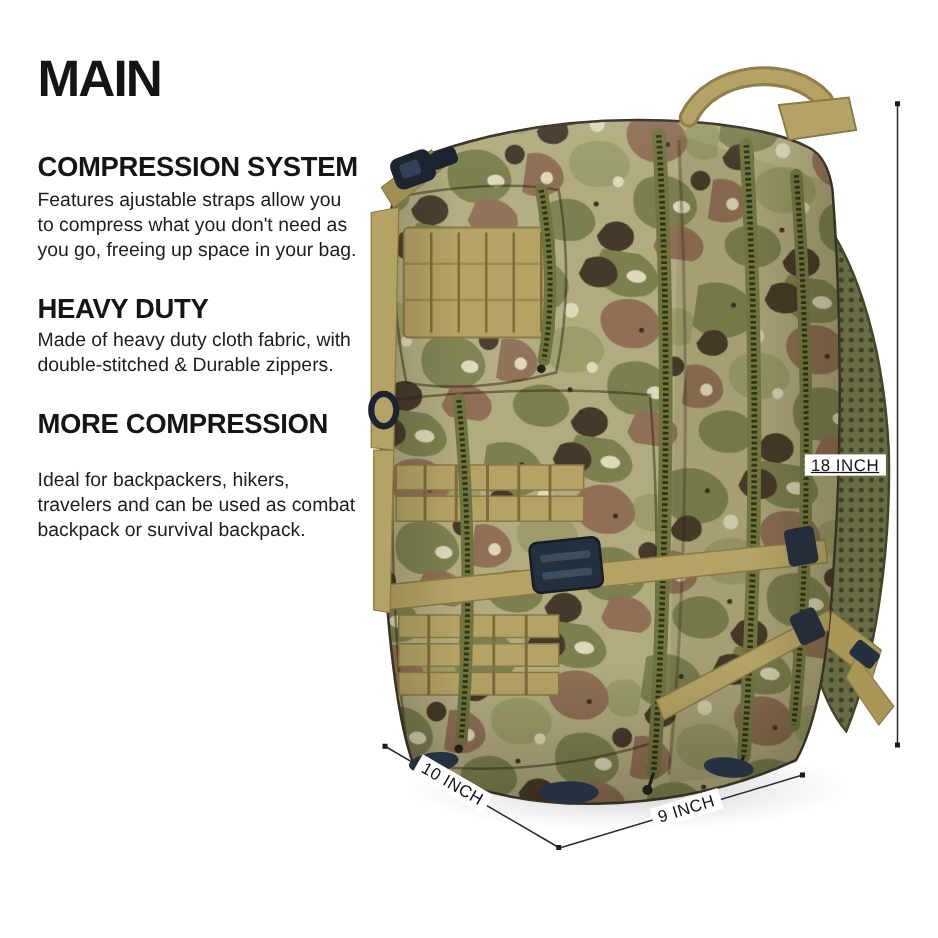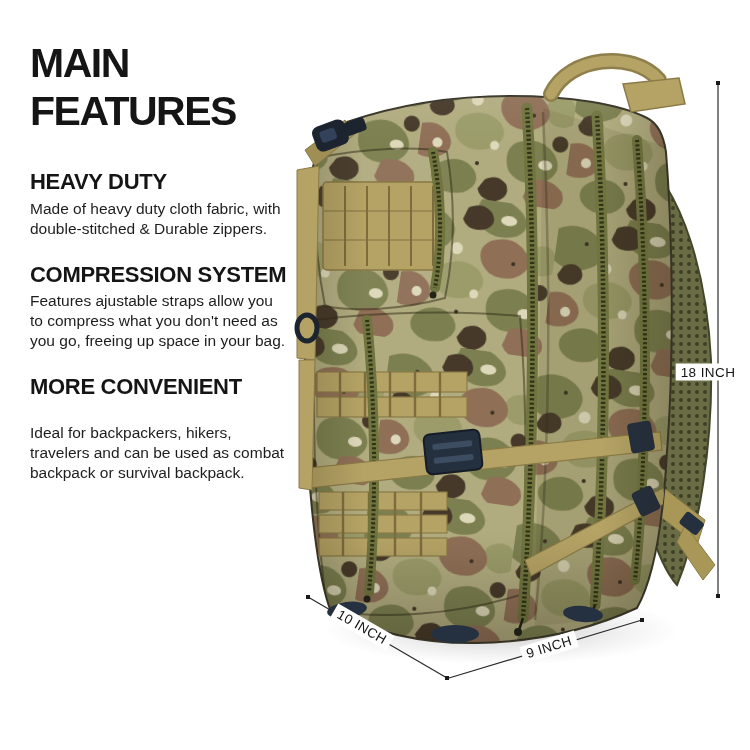--- a/index.html
+++ b/index.html
@@ -17,47 +17,46 @@
   
   .floor-shadow{position:absolute;left:293px;top:590px;width:436px;height:96px;z-index:1;
     background:radial-gradient(ellipse 52% 46% at 48% 42%, rgba(95,95,95,0.30), rgba(150,150,150,0.12) 55%, rgba(255,255,255,0) 78%);}
   .bag-wrap{position:absolute;left:285px;top:20px;width:440px;height:640px;z-index:2;}
   .bag-wrap svg{display:block;width:440px;height:640px;}
 
   
   .dims-overlay{position:absolute;left:0;top:0;width:750px;height:750px;z-index:5;pointer-events:none;}
   .dim-label{position:absolute;background:#ffffff;color:#141414;font-size:13.5px;font-weight:400;
     letter-spacing:0.4px;padding:1px 5px;white-space:nowrap;z-index:6;}
-  .dim-label.h{left:708px;top:372px;transform:translate(-50%,-50%);}
+  .dim-label.h{left:676px;top:372px;transform:translate(-50%,-50%);text-decoration:underline;}
   .dim-label.d{left:362px;top:627px;transform:translate(-50%,-50%) rotate(30deg);}
   .dim-label.w{left:549px;top:647px;transform:translate(-50%,-50%) rotate(-17deg);}
 </style>
 </head>
 <body>
 
 <div class="canvas">
 
   <div class="copy">
     <h1 class="page-title">
       <span>MAIN</span>
-      <span>FEATURES</span>
     </h1>
+
+    <div class="feature">
+      <h2>COMPRESSION SYSTEM</h2>
+      <p>Features ajustable straps allow you to compress what you don't need as you go, freeing up space in your bag.</p>
+    </div>
 
     <div class="feature">
       <h2>HEAVY DUTY</h2>
       <p>Made of heavy duty cloth fabric, with double-stitched &amp; Durable zippers.</p>
     </div>
 
     <div class="feature">
-      <h2>COMPRESSION SYSTEM</h2>
-      <p>Features ajustable straps allow you to compress what you don't need as you go, freeing up space in your bag.</p>
-    </div>
-
-    <div class="feature">
-      <h2>MORE CONVENIENT</h2>
+      <h2>MORE COMPRESSION</h2>
     </div>
 
     <div class="feature">
       <p>Ideal for backpackers, hikers, travelers  and can be used as combat backpack or survival backpack.</p>
     </div>
   </div>
 
   <div class="floor-shadow"></div>
 
   <div class="bag-wrap">

